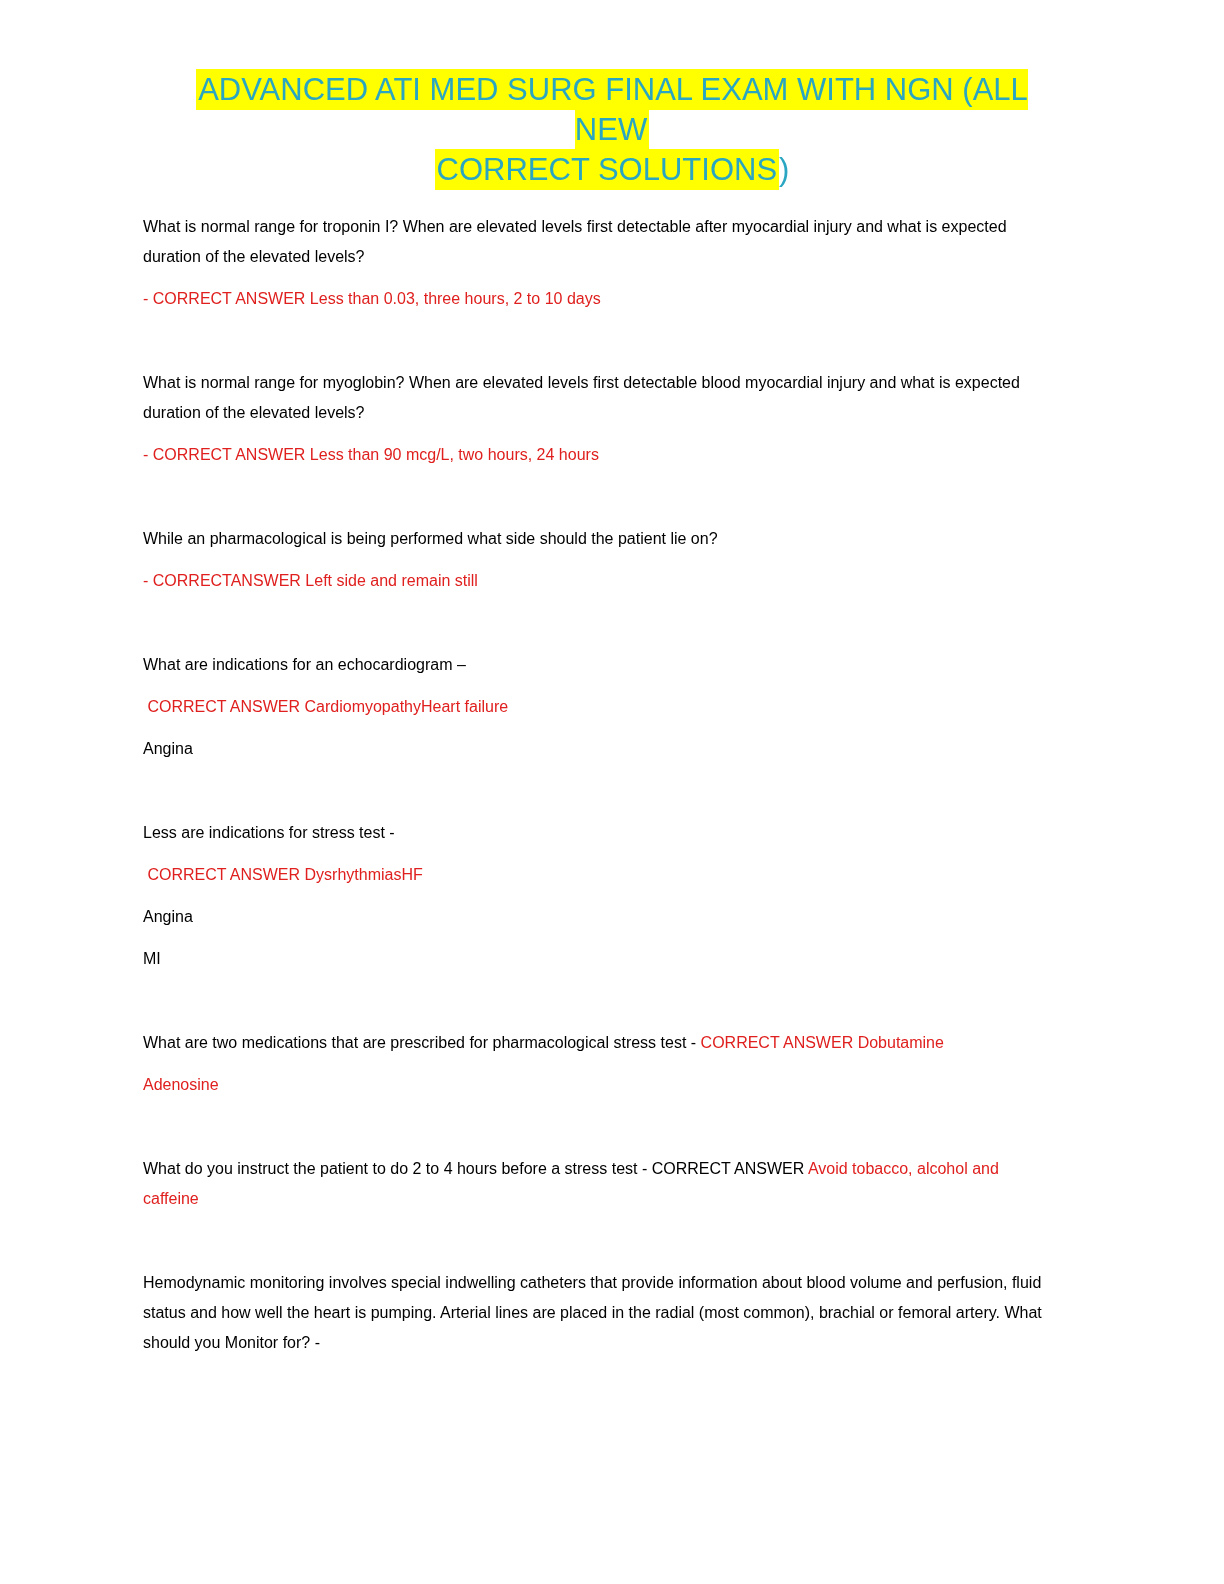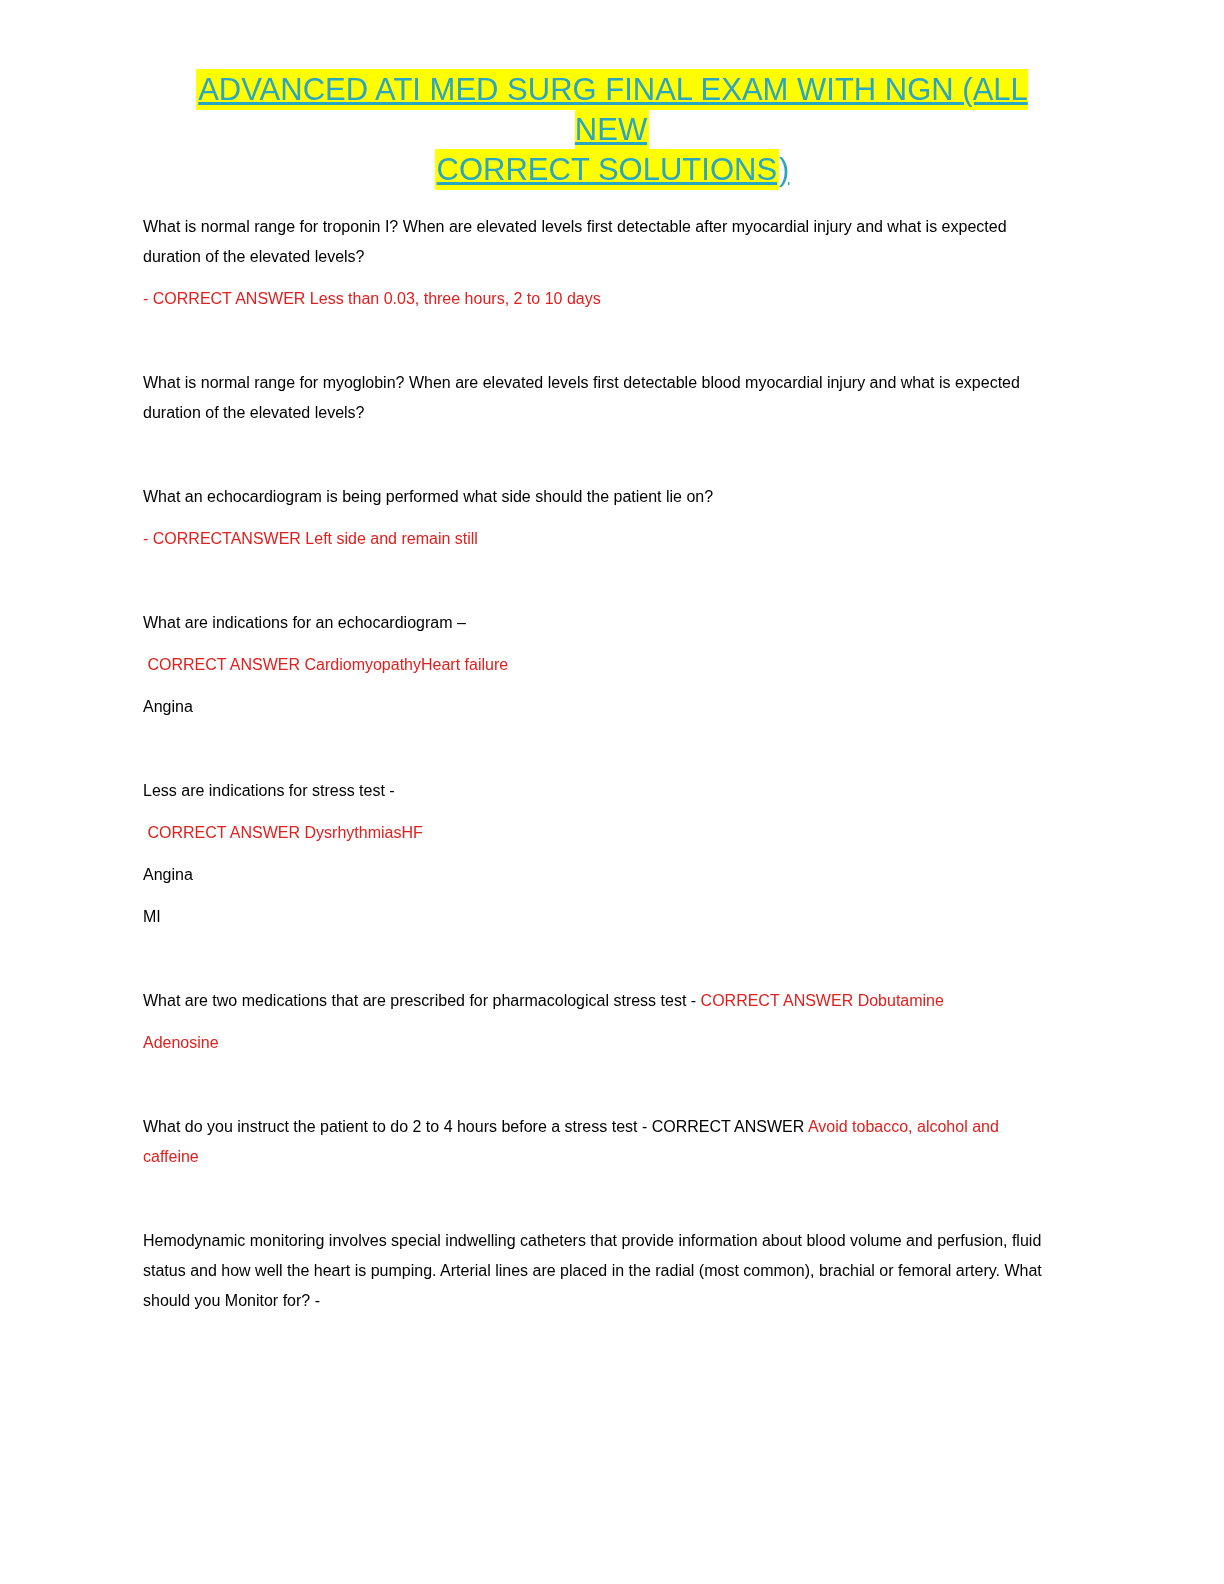--- a/index.html
+++ b/index.html
@@ -15,21 +15,21 @@
     box-sizing:border-box;padding:70px 171px 0 143px;
     font-family:"Liberation Sans", sans-serif;
     overflow:hidden;
   }
   .title{
     margin:0 0 22px 28px;
     text-align:center;
     font-size:31px;line-height:40px;font-weight:400;
     color:var(--title-color);
   }
-  .title-line{display:block;text-decoration:underline;}
+  .title-line{display:block;}
   .hl{background:var(--hl);padding:3px 2px;}
   .nohl{padding:3px 0;}
   .content p.para{
     margin:0 0 12px;
     font-size:16px;line-height:30px;min-height:30px;
     color:var(--body);
     white-space:pre-wrap;
   }
   .answer{color:var(--answer);}
   .body-text{color:var(--body);}
@@ -40,22 +40,23 @@
 <div class="page">
   <h1 class="title" id="title">
       <span class="title-line"><span class="hl">ADVANCED ATI MED SURG FINAL EXAM WITH NGN (ALL NEW</span></span>
       <span class="title-line"><span class="hl">CORRECT SOLUTIONS</span><span class="nohl">)</span></span>
     </h1>
   <div class="content" id="content">
       <p class="para"><span class="body-text">What is normal range for troponin I? When are elevated levels first detectable after myocardial injury and what is expected duration of the elevated levels?</span></p>
       <p class="para"><span class="answer">- CORRECT ANSWER Less than 0.03, three hours, 2 to 10 days</span></p>
       <p class="para empty"></p>
       <p class="para"><span class="body-text">What is normal range for myoglobin? When are elevated levels first detectable blood myocardial injury and what is expected duration of the elevated levels?</span></p>
+      <p class="para"><span class="answer">- CORRECT ANSWER Less than 90 mcg/L, two hours, 24 hours</span></p>
       <p class="para empty"></p>
-      <p class="para"><span class="body-text">What an echocardiogram is being performed what side should the patient lie on?</span></p>
+      <p class="para"><span class="body-text">While an pharmacological is being performed what side should the patient lie on?</span></p>
       <p class="para"><span class="answer">- CORRECTANSWER Left side and remain still</span></p>
       <p class="para empty"></p>
       <p class="para"><span class="body-text">What are indications for an echocardiogram –</span></p>
       <p class="para"><span class="answer"> CORRECT ANSWER CardiomyopathyHeart failure</span></p>
       <p class="para"><span class="body-text">Angina</span></p>
       <p class="para empty"></p>
       <p class="para"><span class="body-text">Less are indications for stress test -</span></p>
       <p class="para"><span class="answer"> CORRECT ANSWER DysrhythmiasHF</span></p>
       <p class="para"><span class="body-text">Angina</span></p>
       <p class="para"><span class="body-text">MI</span></p>

